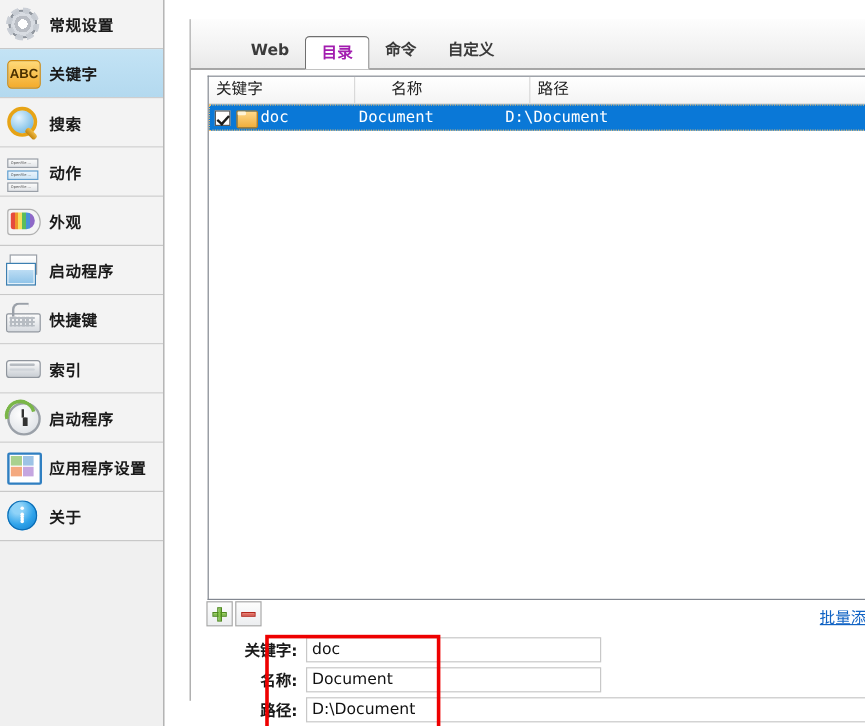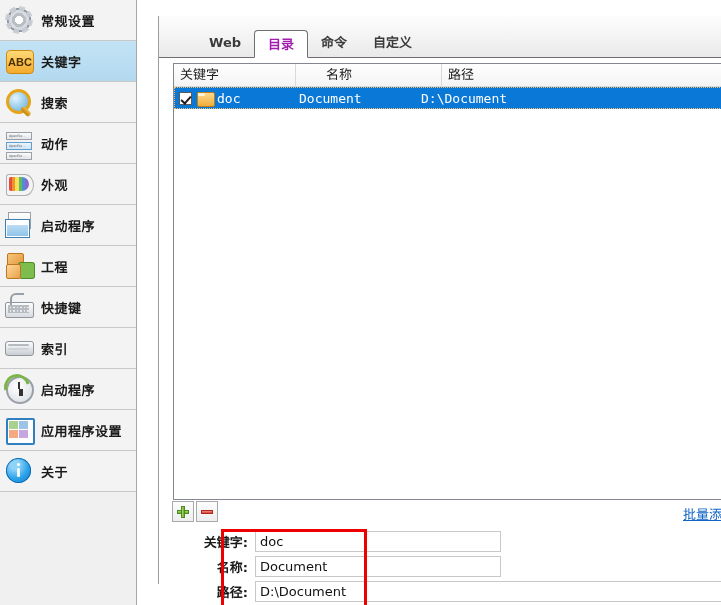--- a/index.html
+++ b/index.html
@@ -520,26 +520,20 @@
     <span class="side-label">外观</span>
   </div>
 
   <div class="side-item">
     <span class="side-ico">
         <span class="ic-startup"></span>
       </span>
     <span class="side-label">启动程序</span>
   </div>
 
-  <div class="side-item">
-    <span class="side-ico">
-        <span class="ic-project"></span>
-      </span>
-    <span class="side-label">工程</span>
-  </div>
 
 
   <div class="side-item">
     <span class="side-ico">
         <span class="ic-keyboard"></span>
         <span class="ic-kb-cord"></span>
       </span>
     <span class="side-label">快捷键</span>
   </div>
 

